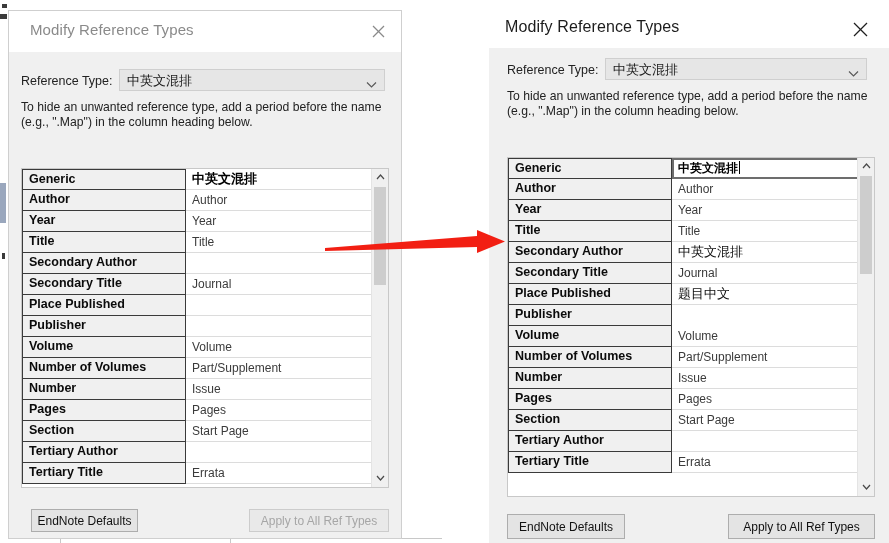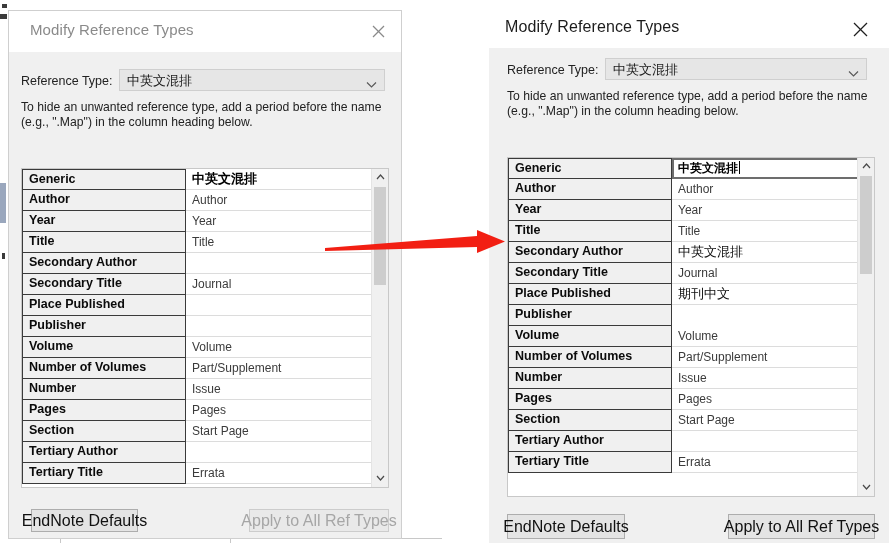--- a/index.html
+++ b/index.html
@@ -201,21 +201,21 @@
     width: 12px;
     background: #cdcdcd;
   }
 
   
   .btn {
     position: absolute;
     box-sizing: border-box;
     background: #e4e4e4;
     border: 1px solid #adadad;
-    font-size: 16px;
+    font-size: 12px;
     color: #111;
     text-align: center;
     white-space: nowrap;
     cursor: default;
     display: flex;
     align-items: center;
     justify-content: center;
   }
   .btn.disabled {
     color: #a6a6a6;
@@ -405,21 +405,21 @@
             <div class="row">
               <div class="cell-left" style="width: 164px;">Secondary Author</div>
               <div class="cell-right cn" style="left: 164px; width: 187px;">中英文混排</div>
             </div>
             <div class="row">
               <div class="cell-left" style="width: 164px;">Secondary Title</div>
               <div class="cell-right" style="left: 164px; width: 187px;">Journal</div>
             </div>
             <div class="row">
               <div class="cell-left" style="width: 164px;">Place Published</div>
-              <div class="cell-right cn" style="left: 164px; width: 187px;">期刊中文</div>
+              <div class="cell-right cn" style="left: 164px; width: 187px;">题目中文</div>
             </div>
             <div class="row">
               <div class="cell-left" style="width: 164px;">Publisher</div>
             </div>
             <div class="row">
               <div class="cell-left" style="width: 164px;">Volume</div>
               <div class="cell-right" style="left: 164px; width: 187px;">Volume</div>
             </div>
             <div class="row">
               <div class="cell-left" style="width: 164px;">Number of Volumes</div>

